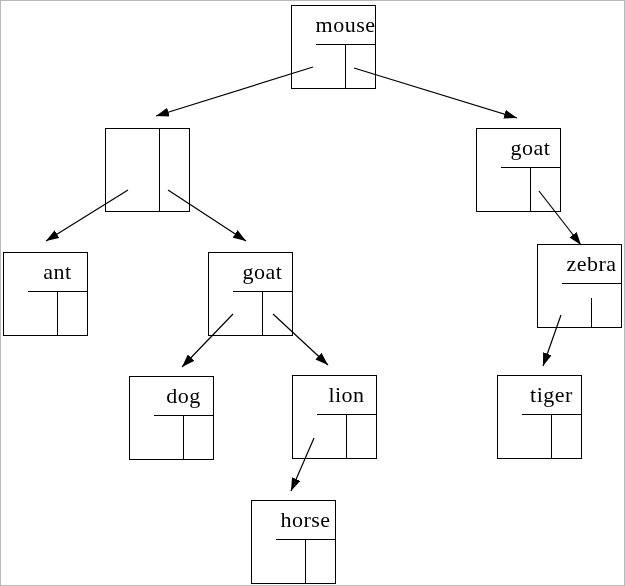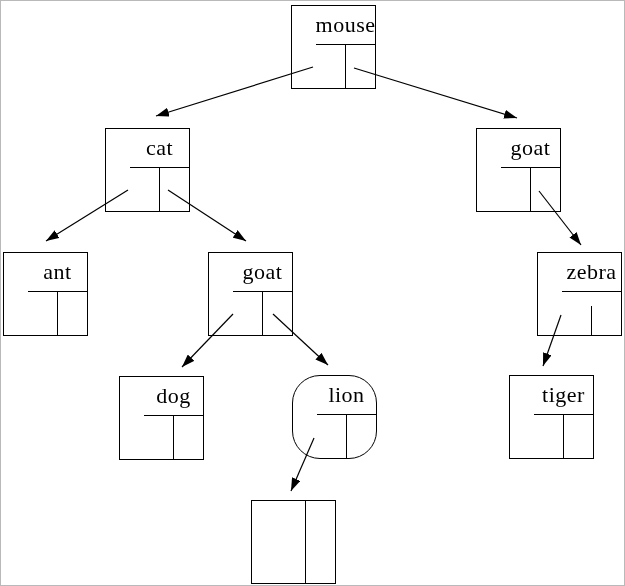--- a/index.html
+++ b/index.html
@@ -83,21 +83,20 @@
 
   <div class="node" style="left:290px; top:4px;">
     <div class="label">mouse</div>
     <div class="cells">
       <div class="cell left"></div>
       <div class="cell right"></div>
     </div>
   </div>
 
   <div class="node" style="left:104px; top:127px;">
-    <div class="label">cat</div>
     <div class="cells">
       <div class="cell left"></div>
       <div class="cell right"></div>
     </div>
   </div>
 
   <div class="node" style="left:475px; top:127px;">
     <div class="label">goat</div>
     <div class="cells">
       <div class="cell left"></div>
@@ -114,52 +113,53 @@
   </div>
 
   <div class="node" style="left:2px; top:251px;">
     <div class="label">ant</div>
     <div class="cells">
       <div class="cell left"></div>
       <div class="cell right"></div>
     </div>
   </div>
 
-  <div class="node" style="left:536px; top:251px;gap:14px;">
+  <div class="node" style="left:536px; top:243px;gap:14px;">
     <div class="label">zebra</div>
     <div class="cells">
       <div class="cell left"></div>
       <div class="cell right"></div>
     </div>
   </div>
 
-  <div class="node" style="left:118px; top:375px;">
+  <div class="node" style="left:128px; top:375px;">
     <div class="label">dog</div>
     <div class="cells">
       <div class="cell left"></div>
       <div class="cell right"></div>
     </div>
   </div>
 
-  <div class="node" style="left:291px; top:374px;border-radius:28px;">
+  <div class="node" style="left:291px; top:374px;">
     <div class="label">lion</div>
     <div class="cells">
       <div class="cell left"></div>
       <div class="cell right"></div>
     </div>
   </div>
 
-  <div class="node" style="left:508px; top:374px;">
+  <div class="node" style="left:496px; top:374px;">
     <div class="label">tiger</div>
     <div class="cells">
       <div class="cell left"></div>
       <div class="cell right"></div>
     </div>
   </div>
 
   <div class="node" style="left:250px; top:499px;">
+    <div class="label">horse</div>
     <div class="cells">
       <div class="cell left"></div>
       <div class="cell right"></div>
     </div>
   </div>
 
 </div>
 
 </body></html>

